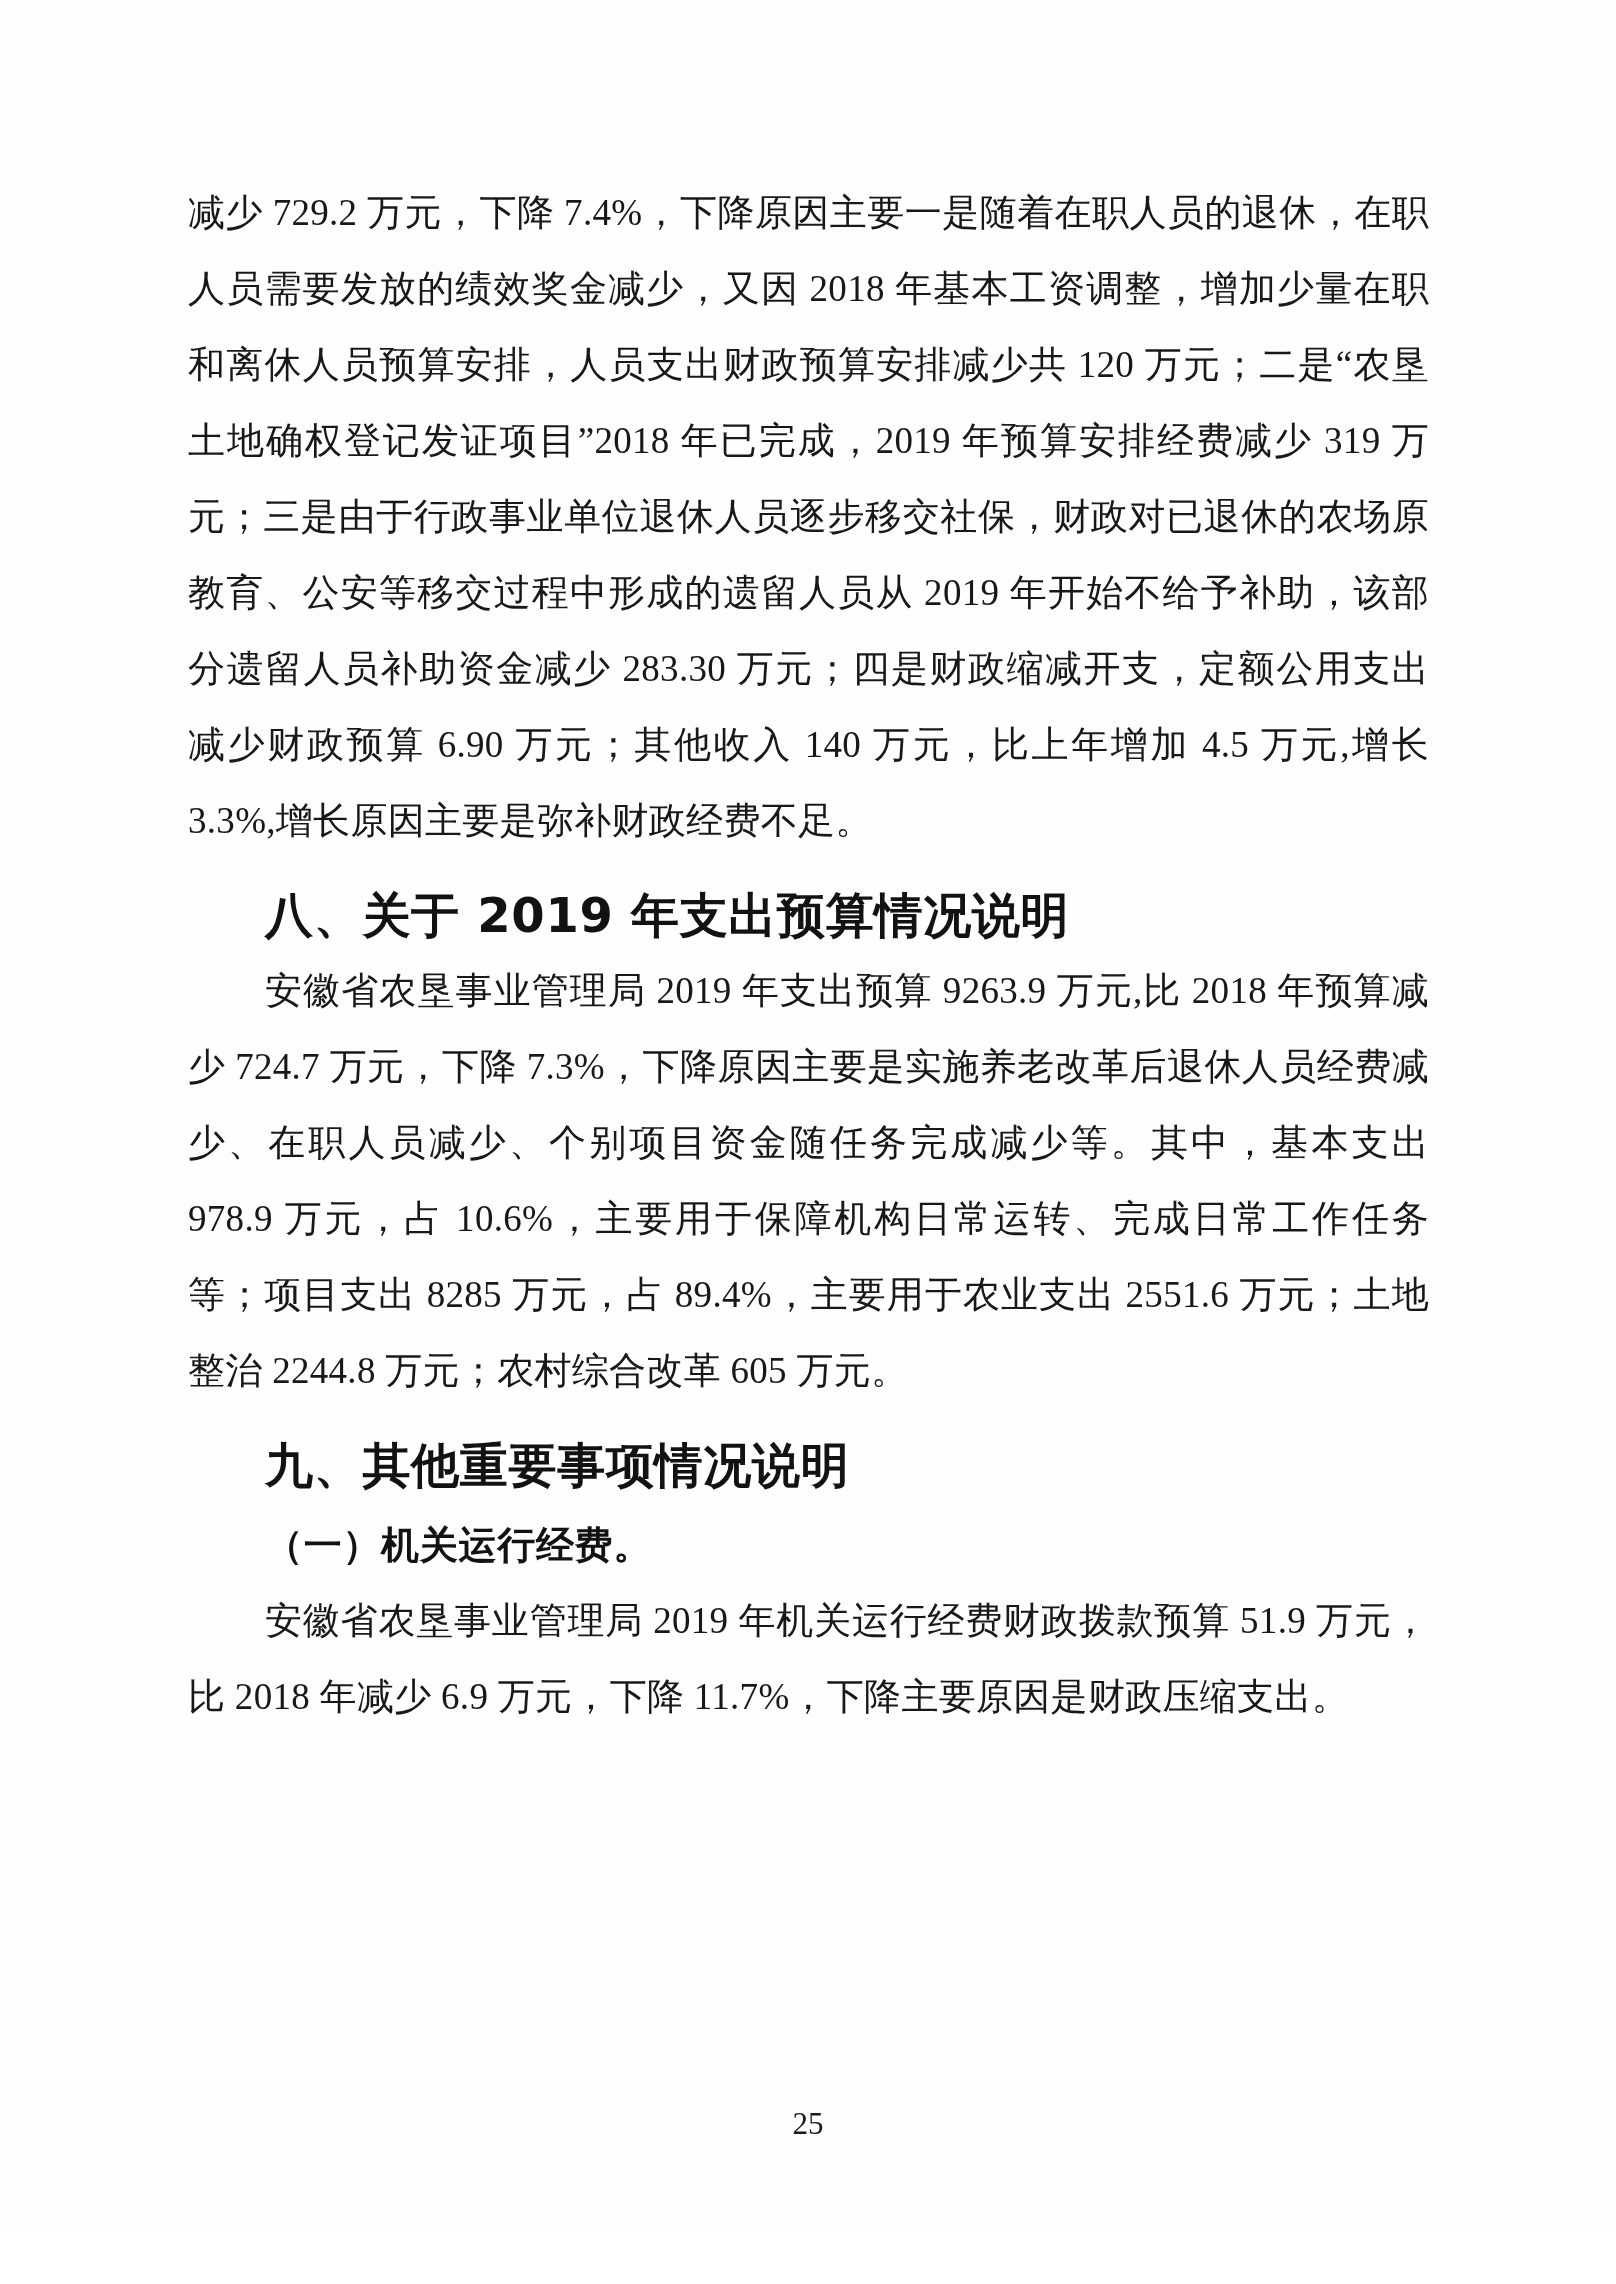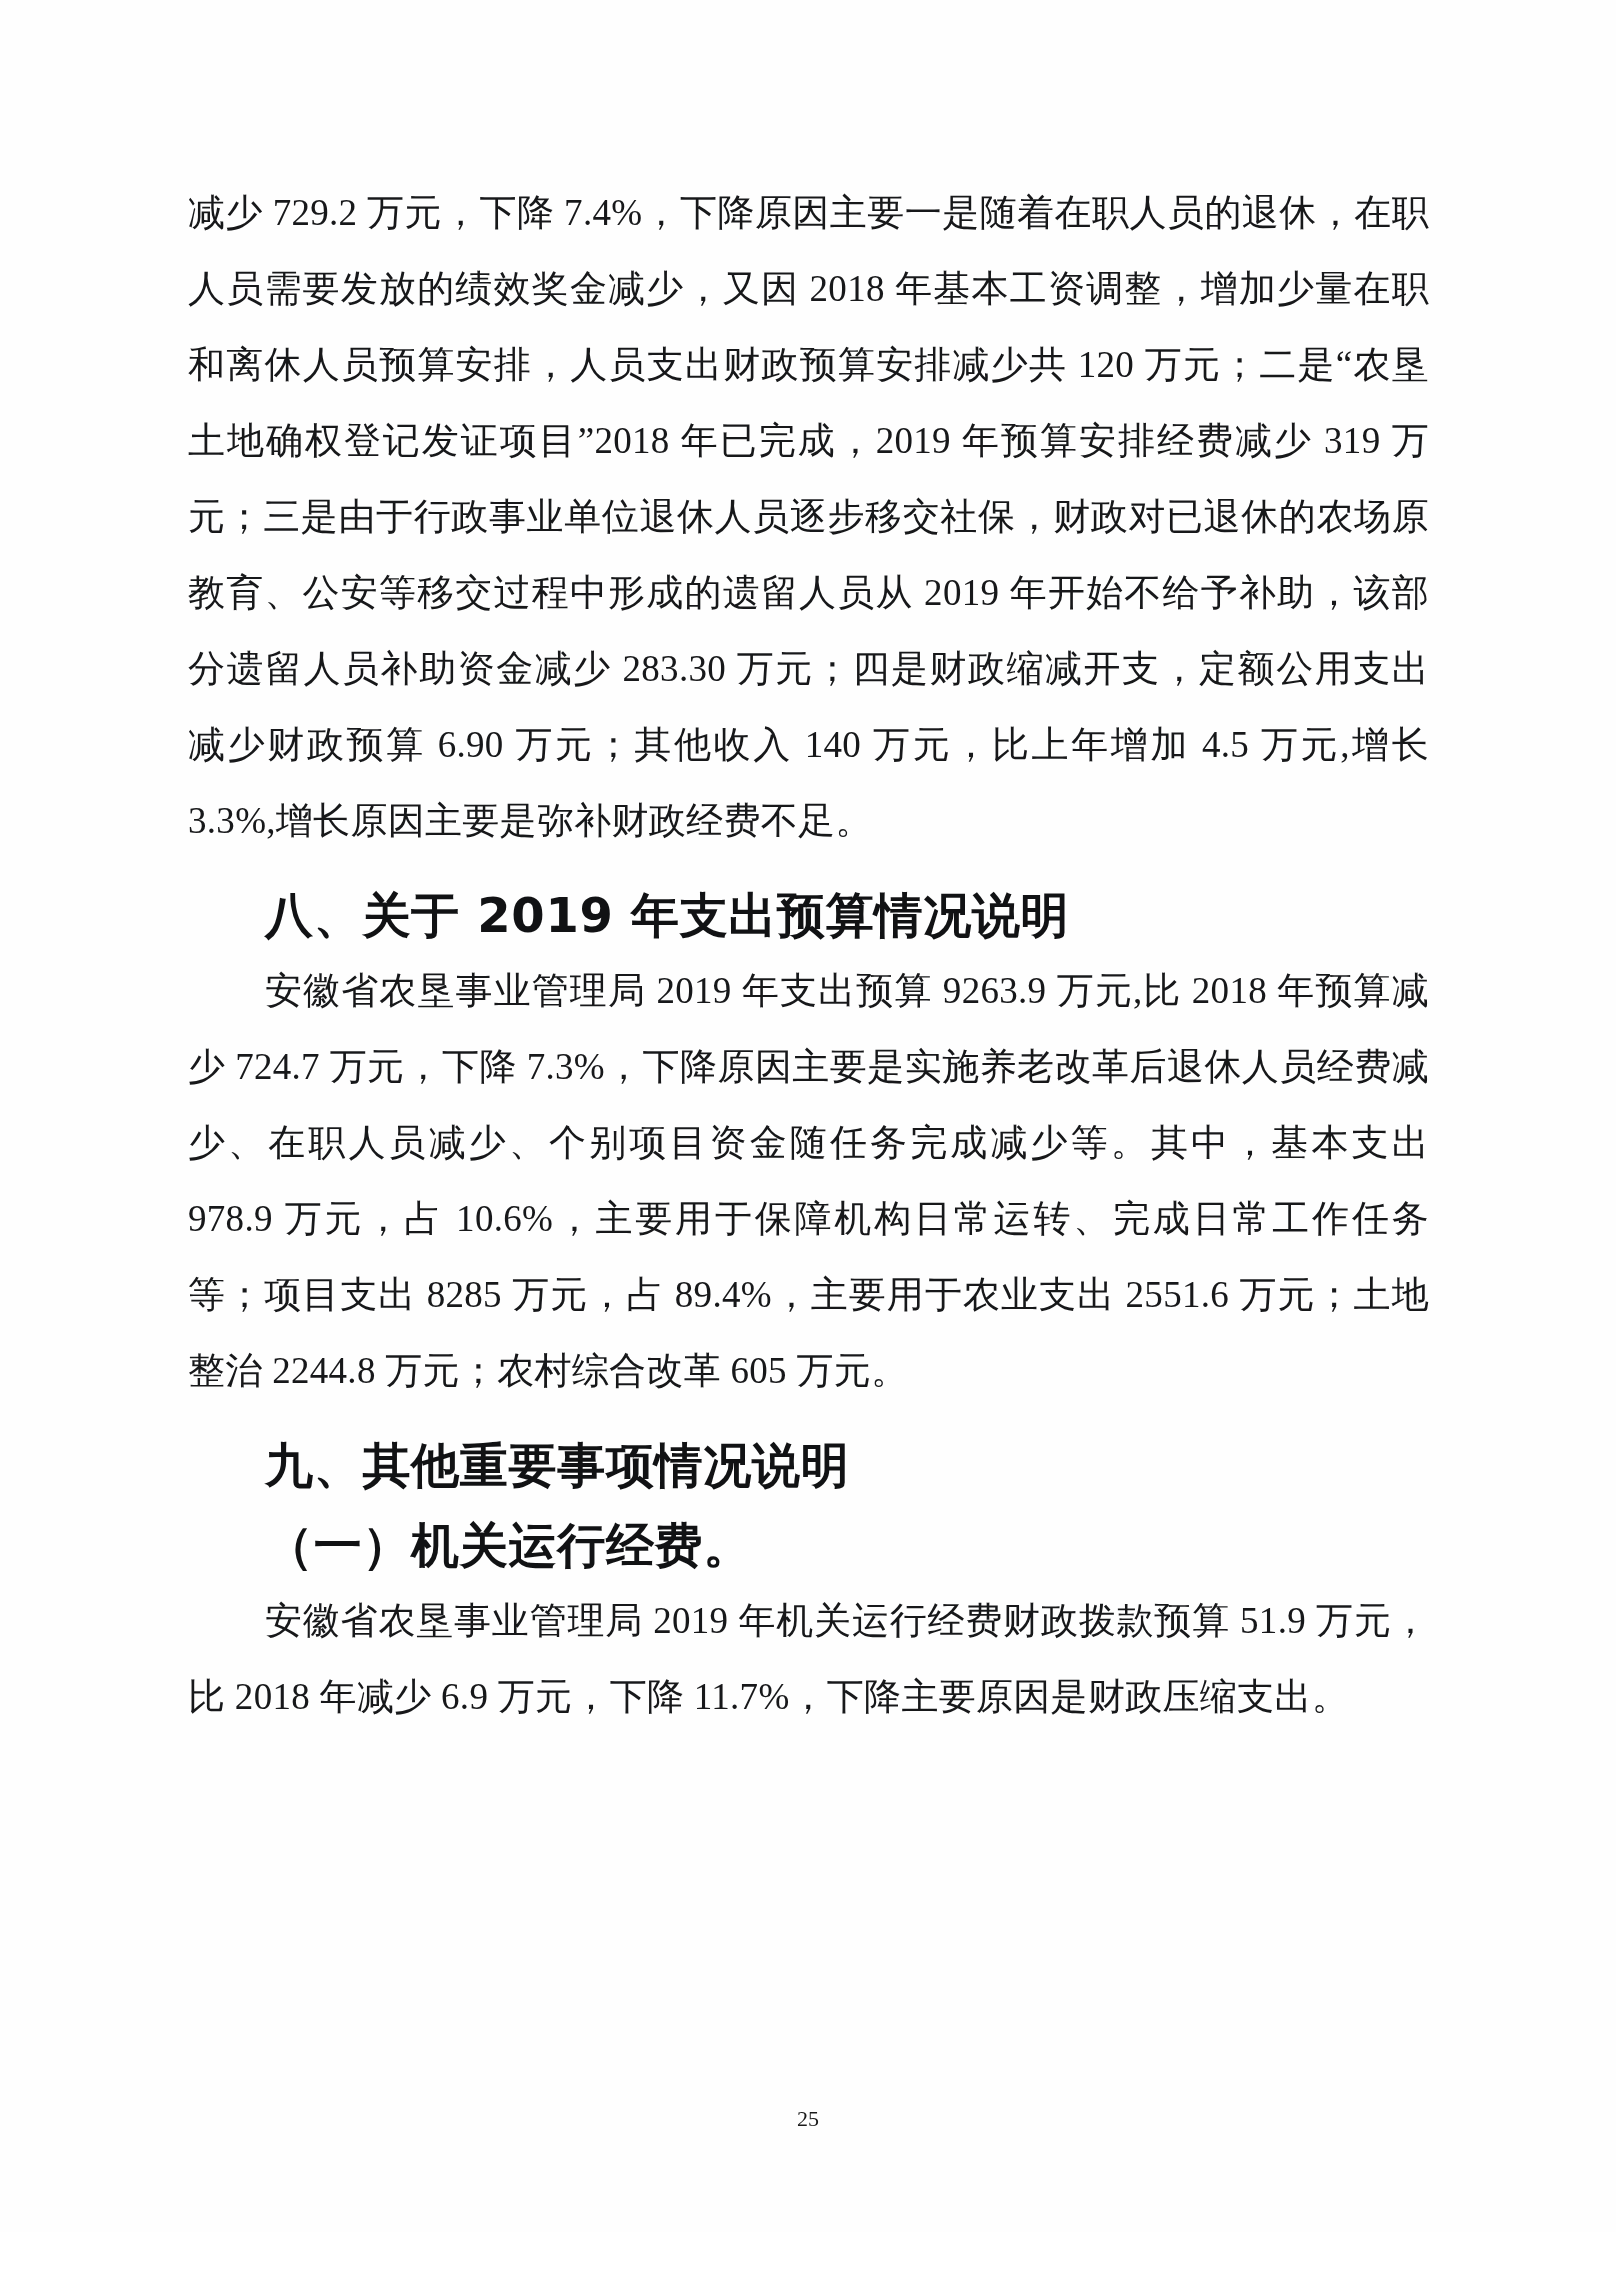--- a/index.html
+++ b/index.html
@@ -48,38 +48,38 @@
     font-size: 48px;
     line-height: 76px;
     font-weight: bold;
     text-indent: 77px;
     color: #111214;
     font-family: "DejaVu Sans", "Liberation Sans", sans-serif;
     letter-spacing: 0.7px;
   }
   h3.subheading {
     margin: 3.9px 0 0 0;
-    font-size: 48px;
+    font-size: 38px;
     line-height: 76px;
     font-weight: bold;
     text-indent: 77px;
     color: #111214;
     font-family: "DejaVu Sans", "Liberation Sans", sans-serif;
     letter-spacing: 0.7px;
   }
   .block-gap {
     height: 6.5px;
   }
   .page-number {
     position: absolute;
     left: 0;
     top: 2106px;
     width: 1616px;
     text-align: center;
-    font-size: 22px;
+    font-size: 31px;
     color: #1a1a1a;
     font-family: "Liberation Serif", "DejaVu Serif", serif;
   }
 </style>
 </head>
 <body>
 
 <div class="page">
   <div class="content">
 

